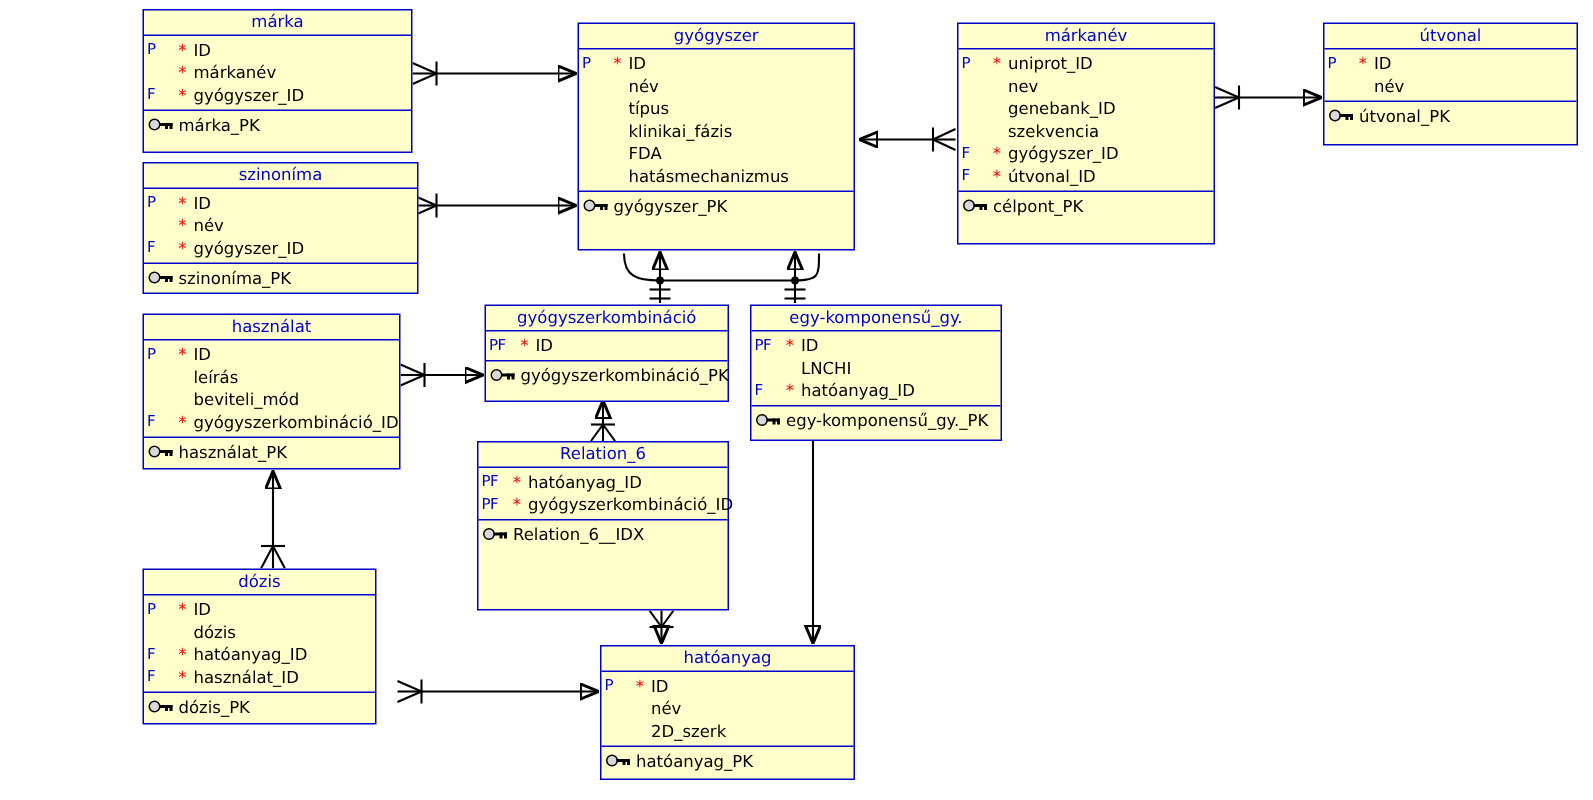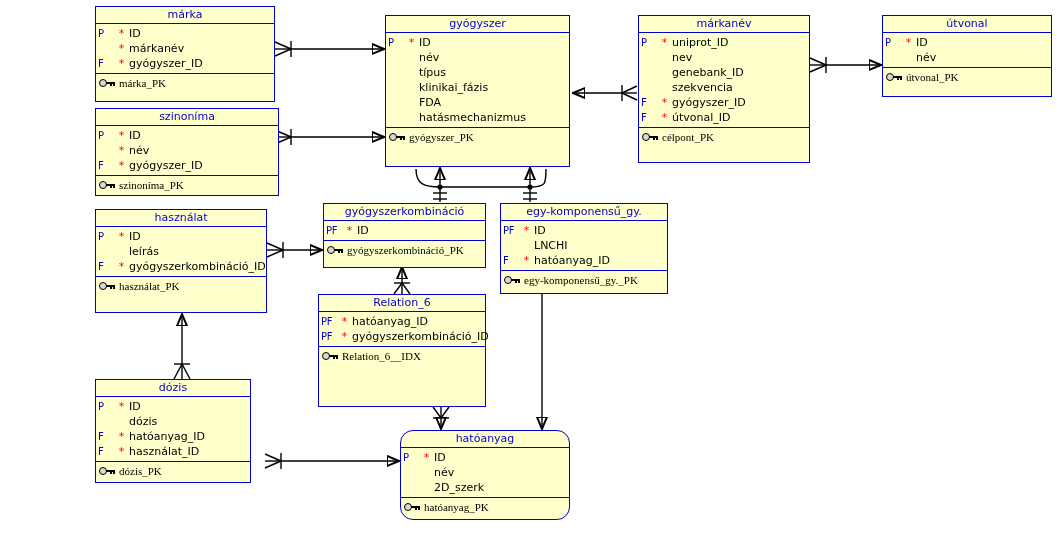--- a/index.html
+++ b/index.html
@@ -8,21 +8,21 @@
 
   .entity{position:absolute;background:#ffffcc;border:1px solid #0000cc;box-sizing:border-box;}
   .ent-title{text-align:center;color:#0000cc;font-size:11px;line-height:15px;height:16px;
              border-bottom:1px solid #0000cc;white-space:nowrap;overflow:hidden;}
   .ent-attrs{padding:2px 0 2px 0;border-bottom:1px solid #0000cc;}
   .ent-idx{padding:2px 0 2px 0;}
   .attr{display:flex;align-items:center;height:15px;line-height:15px;font-size:11px;color:#000000;white-space:nowrap;}
   .attr .kcol{width:20px;flex:0 0 20px;color:#0000cc;font-size:10px;padding-left:2px;box-sizing:border-box;letter-spacing:-0.3px;}
   .attr .mcol{width:11px;flex:0 0 11px;color:#ff0000;font-size:11px;text-align:center;line-height:13px;}
   .attr .ncol{padding-left:2px;}
-  .idxrow{display:flex;align-items:center;height:15px;line-height:15px;font-size:11px;color:#000000;white-space:nowrap;padding-left:3px;font-family:Liberation Serif, serif;}
+  .idxrow{display:flex;align-items:center;height:15px;line-height:15px;font-size:11px;color:#000000;white-space:nowrap;padding-left:3px;}
   .keyico{flex:0 0 16px;width:16px;height:11px;position:relative;margin-right:4px;}
   .keyico .kbow{position:absolute;left:0;top:1px;width:8px;height:8px;border:1.5px solid #000000;border-radius:50%;background:#d8d8d8;box-sizing:border-box;}
   .keyico .kshaft{position:absolute;left:7px;top:4px;width:9px;height:1.5px;background:#000000;}
   .keyico .ktooth1{position:absolute;left:11px;top:4px;width:1.5px;height:4px;background:#000000;}
   .keyico .ktooth2{position:absolute;left:14px;top:4px;width:1.5px;height:4px;background:#000000;}
 
   svg.links{position:absolute;left:0;top:0;width:1062px;height:533px;pointer-events:none;}
   svg.links line, svg.links path{stroke:#000000;stroke-width:1.4;fill:none;}
 </style>
 </head>
@@ -316,20 +316,25 @@
             <span class="kcol">P</span>
             <span class="mcol">*</span>
             <span class="ncol">ID</span>
           </div>
           <div class="attr">
             <span class="kcol"></span>
             <span class="mcol"></span>
             <span class="ncol">leírás</span>
           </div>
           <div class="attr">
+            <span class="kcol"></span>
+            <span class="mcol"></span>
+            <span class="ncol">beviteli_mód</span>
+          </div>
+          <div class="attr">
             <span class="kcol">F</span>
             <span class="mcol">*</span>
             <span class="ncol">gyógyszerkombináció_ID</span>
           </div>
         </div>
         <div class="ent-idx">
           <div class="idxrow">
             <span class="keyico">
               <span class="kbow"></span>
               <span class="kshaft"></span>
@@ -447,21 +452,21 @@
             <span class="keyico">
               <span class="kbow"></span>
               <span class="kshaft"></span>
               <span class="ktooth1"></span>
               <span class="ktooth2"></span>
             </span>
             <span>dózis_PK</span>
           </div>
         </div>
       </div>
-      <div class="entity" style="left: 400px; top: 430px; width: 170px; height: 90px; border-radius: 13px;">
+      <div class="entity" style="left: 400px; top: 430px; width: 170px; height: 90px;">
         <div class="ent-title">hatóanyag</div>
         <div class="ent-attrs">
           <div class="attr">
             <span class="kcol">P</span>
             <span class="mcol">*</span>
             <span class="ncol">ID</span>
           </div>
           <div class="attr">
             <span class="kcol"></span>
             <span class="mcol"></span>

